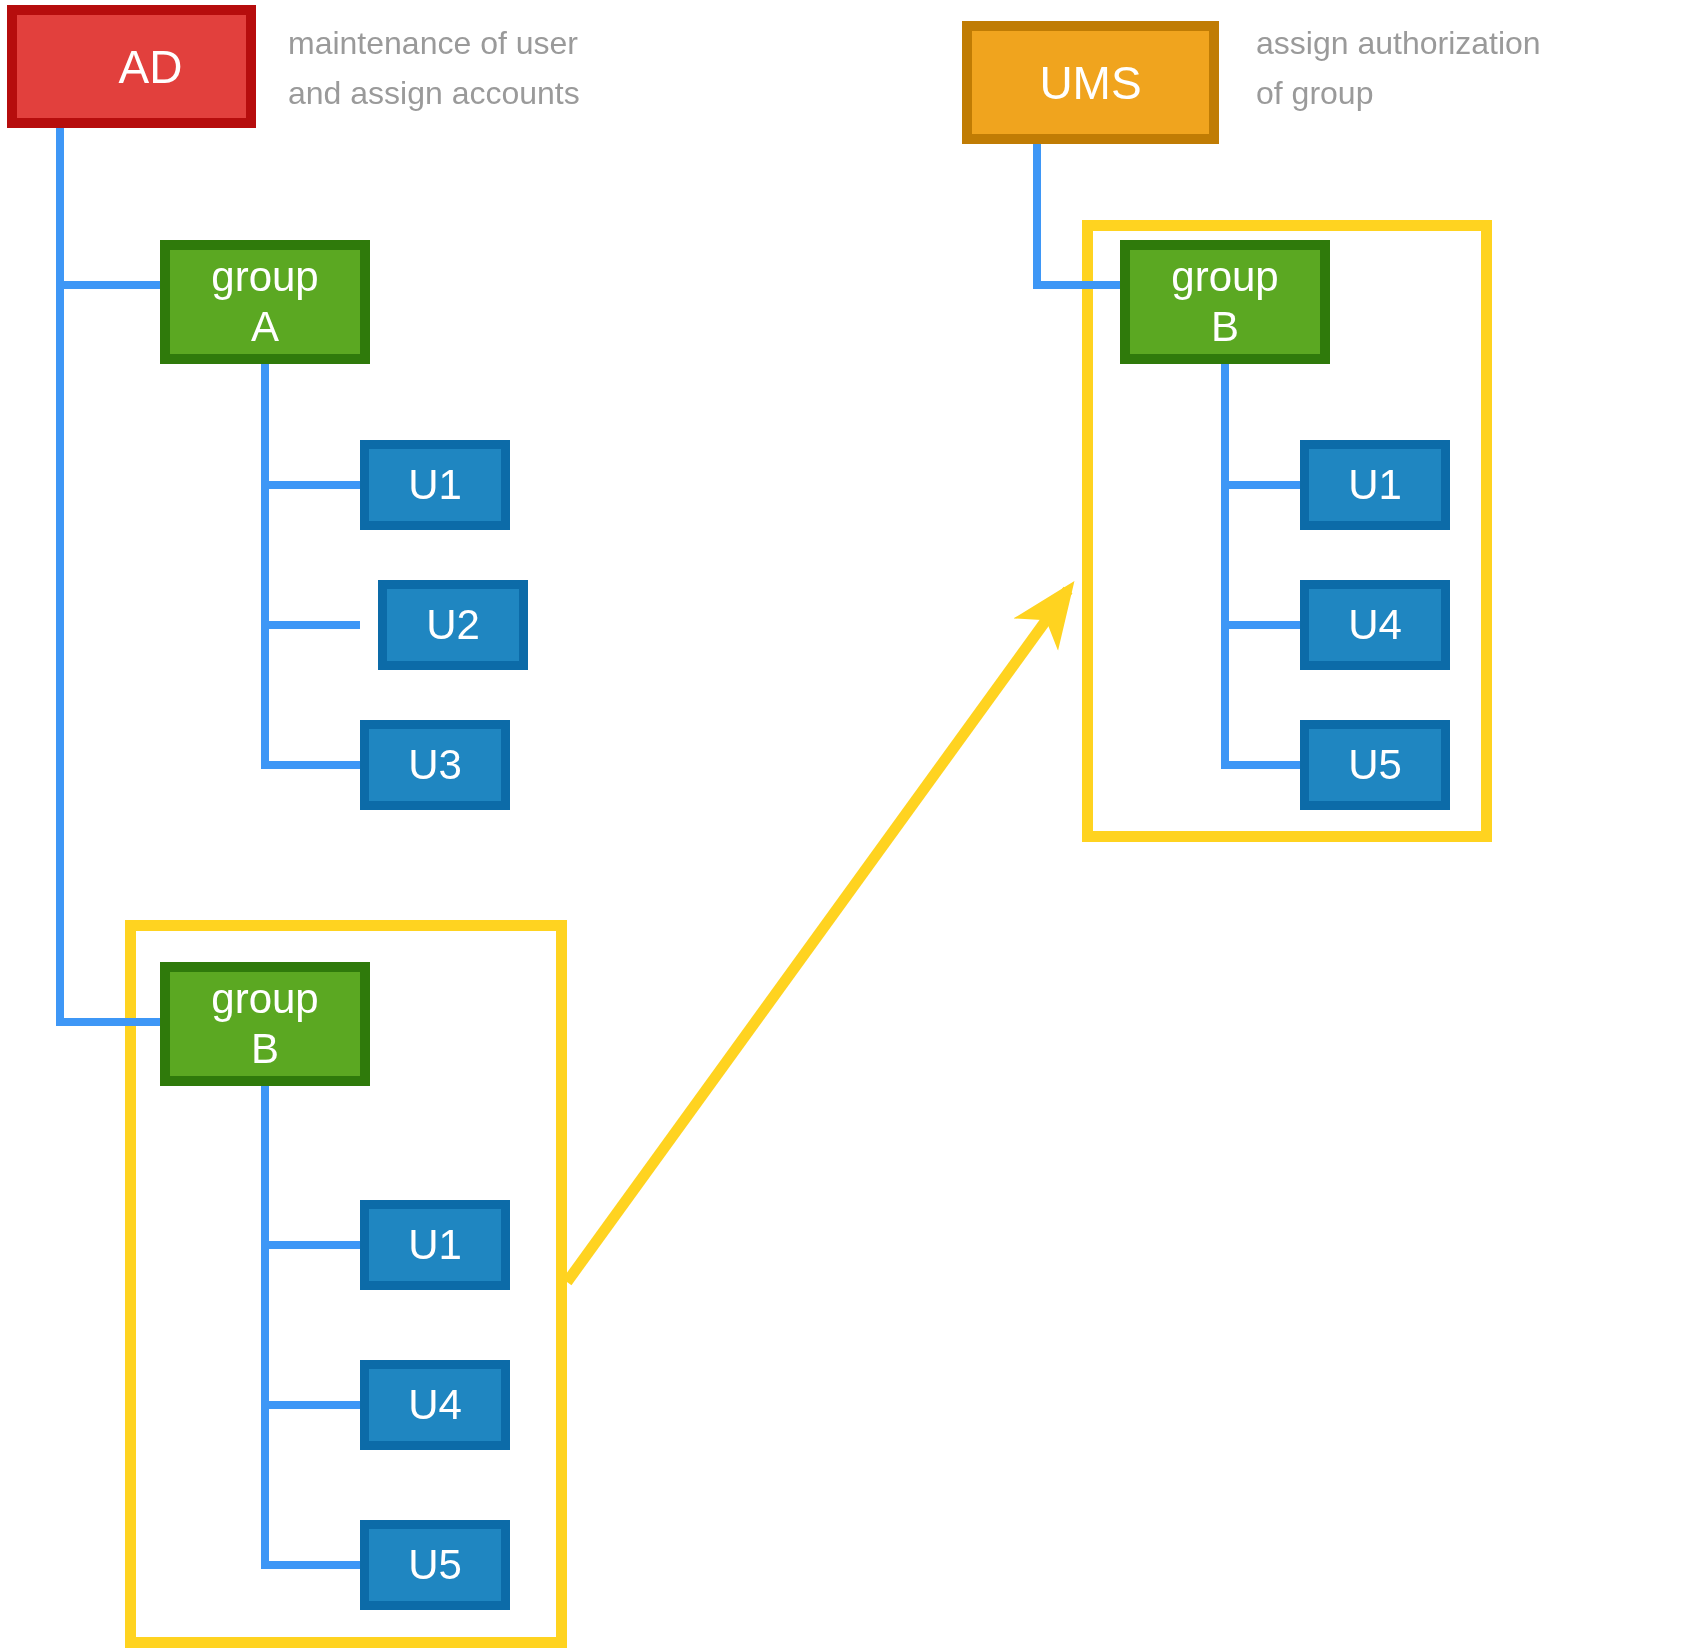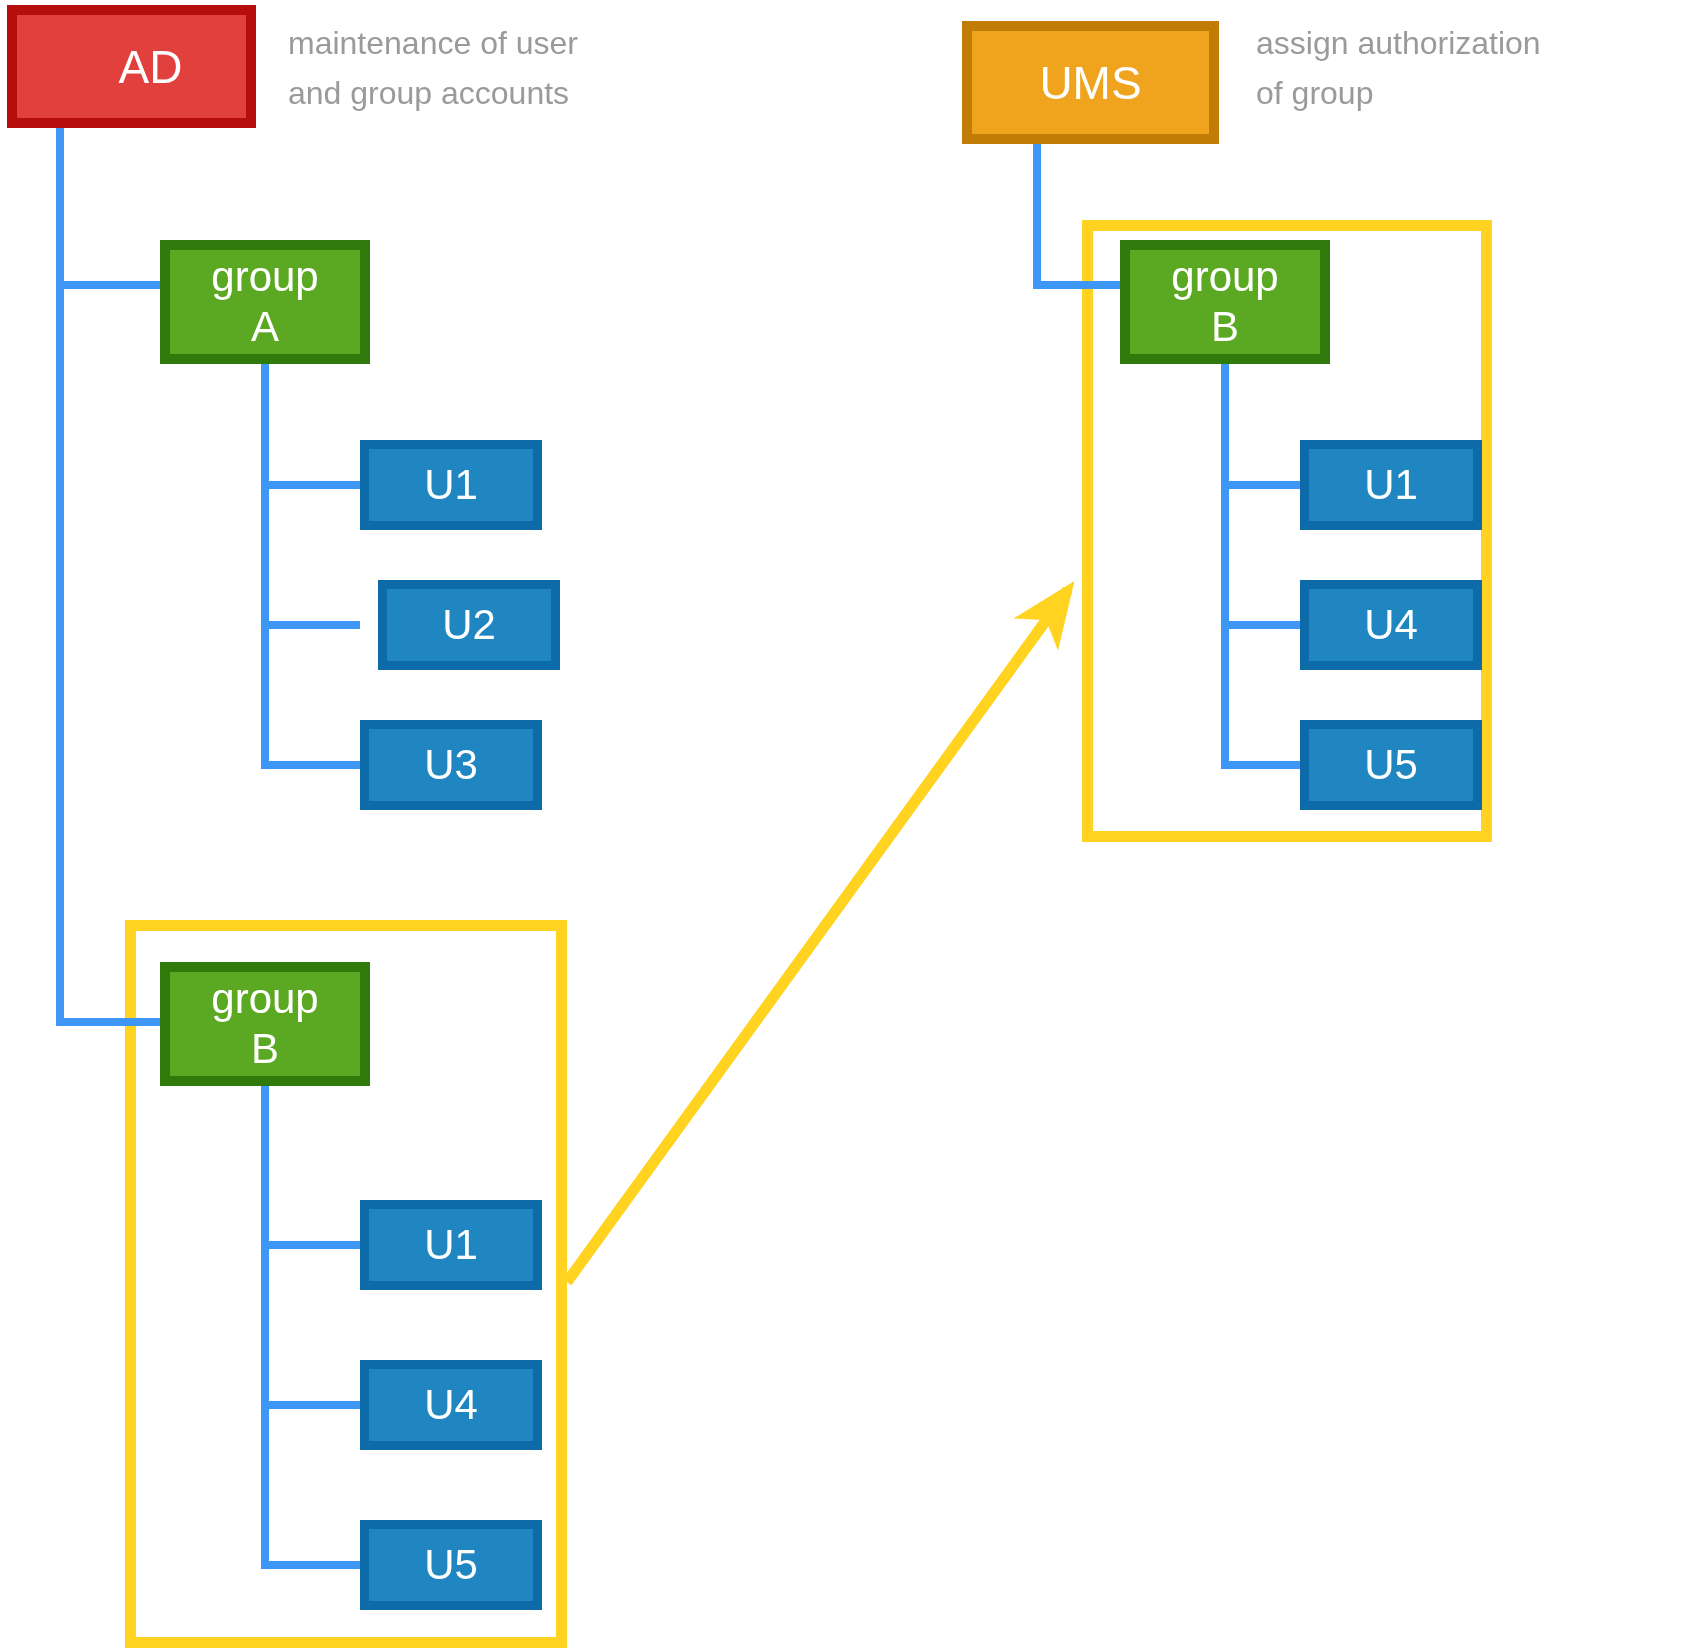--- a/index.html
+++ b/index.html
@@ -21,21 +21,21 @@
   .ad{background:var(--ad_fill);border:10px solid var(--ad_border);padding-left:38px;}
   .ums{background:var(--ums_fill);border:10px solid var(--ums_border);width:257px;}
   .group{
     width:210px;height:124px;
     background:var(--group_fill);border:10px solid var(--group_border);
     font-size:42px;
     text-align:center;
   }
   .glabel{display:flex;flex-direction:column;align-items:center;line-height:50px;}
   .user{
-    width:182px;height:90px;
+    width:150px;height:90px;
     background:var(--user_fill);border:9px solid var(--user_border);
     font-size:42px;
   }
   .container-frame{
     position:absolute;box-sizing:border-box;
     border:11px solid var(--container_border);
     background:transparent;
     z-index:1;
   }
   .v-line{position:absolute;width:8px;background:var(--connector);z-index:2;}
@@ -87,21 +87,21 @@
       <marker id="ah" markerWidth="7" markerHeight="6" refX="5" refY="2.5" orient="auto" markerUnits="strokeWidth">
         <path class="head" d="M0,0 L6,2.5 L0,5 L1.6,2.5 Z"></path>
       </marker>
     </defs>
     <line x1="567" y1="1282" x2="1068" y2="590" stroke-width="11" marker-end="url(#ah)"></line>
   </svg>
 
   <div class="box root-node ad" style="left:7px;top:5px;">AD</div>
   <div class="caption" style="left:288px;top:18px;">
     <div>maintenance of user</div>
-    <div>and group accounts</div>
+    <div>and assign accounts</div>
   </div>
 
   <div class="box root-node ums" style="left:962px;top:21px;">UMS</div>
   <div class="caption" style="left:1256px;top:18px;">
     <div>assign authorization</div>
     <div>of group</div>
   </div>
 
   <div class="box group" style="left:160px;top:240px;">
     <div class="glabel">

